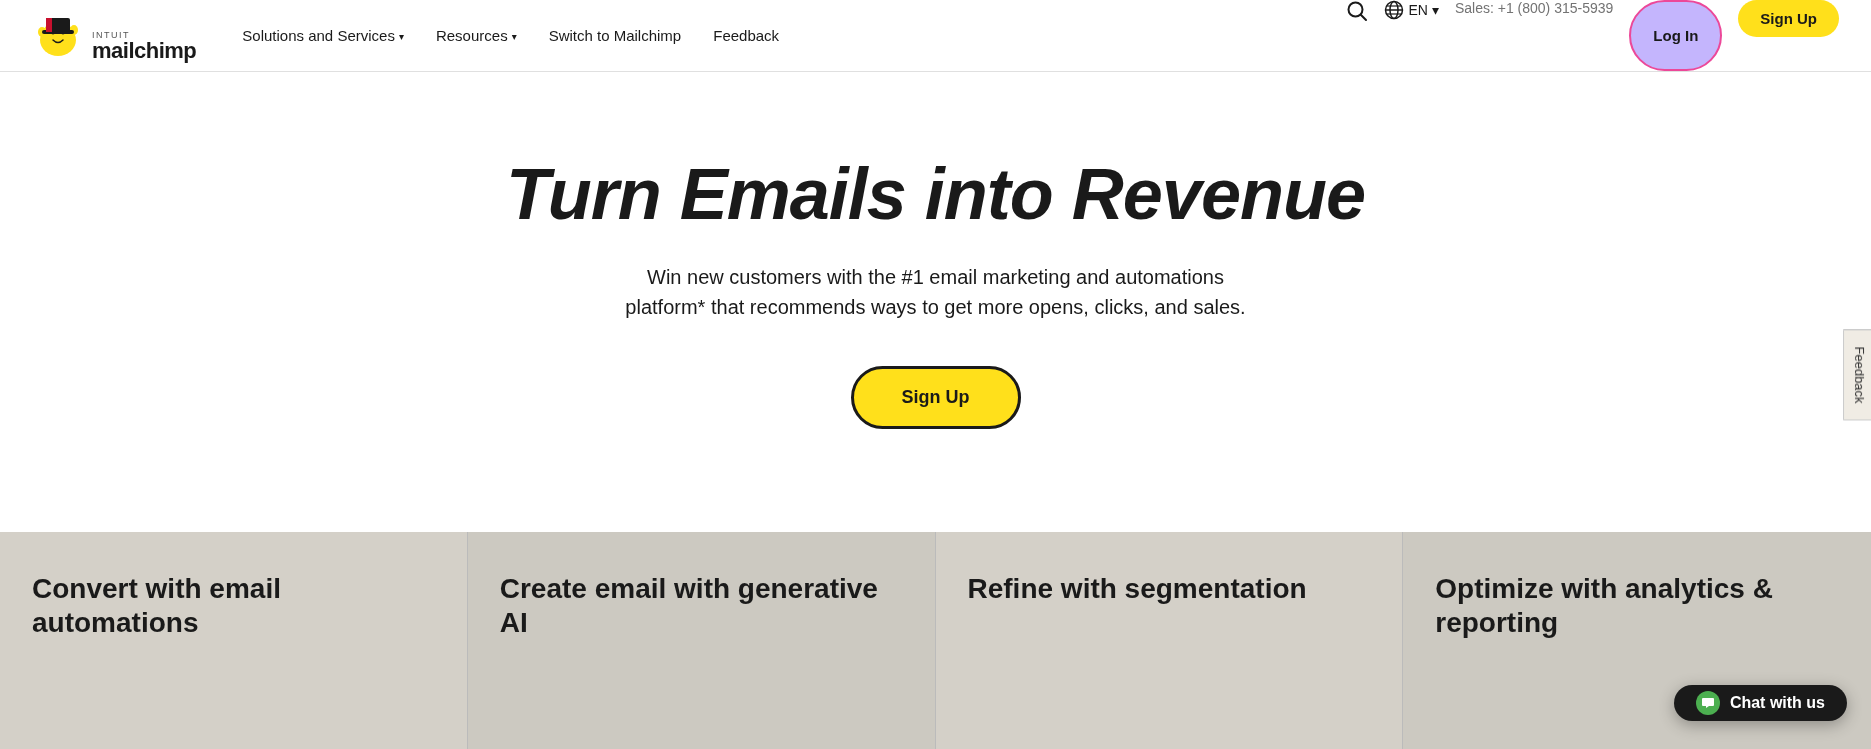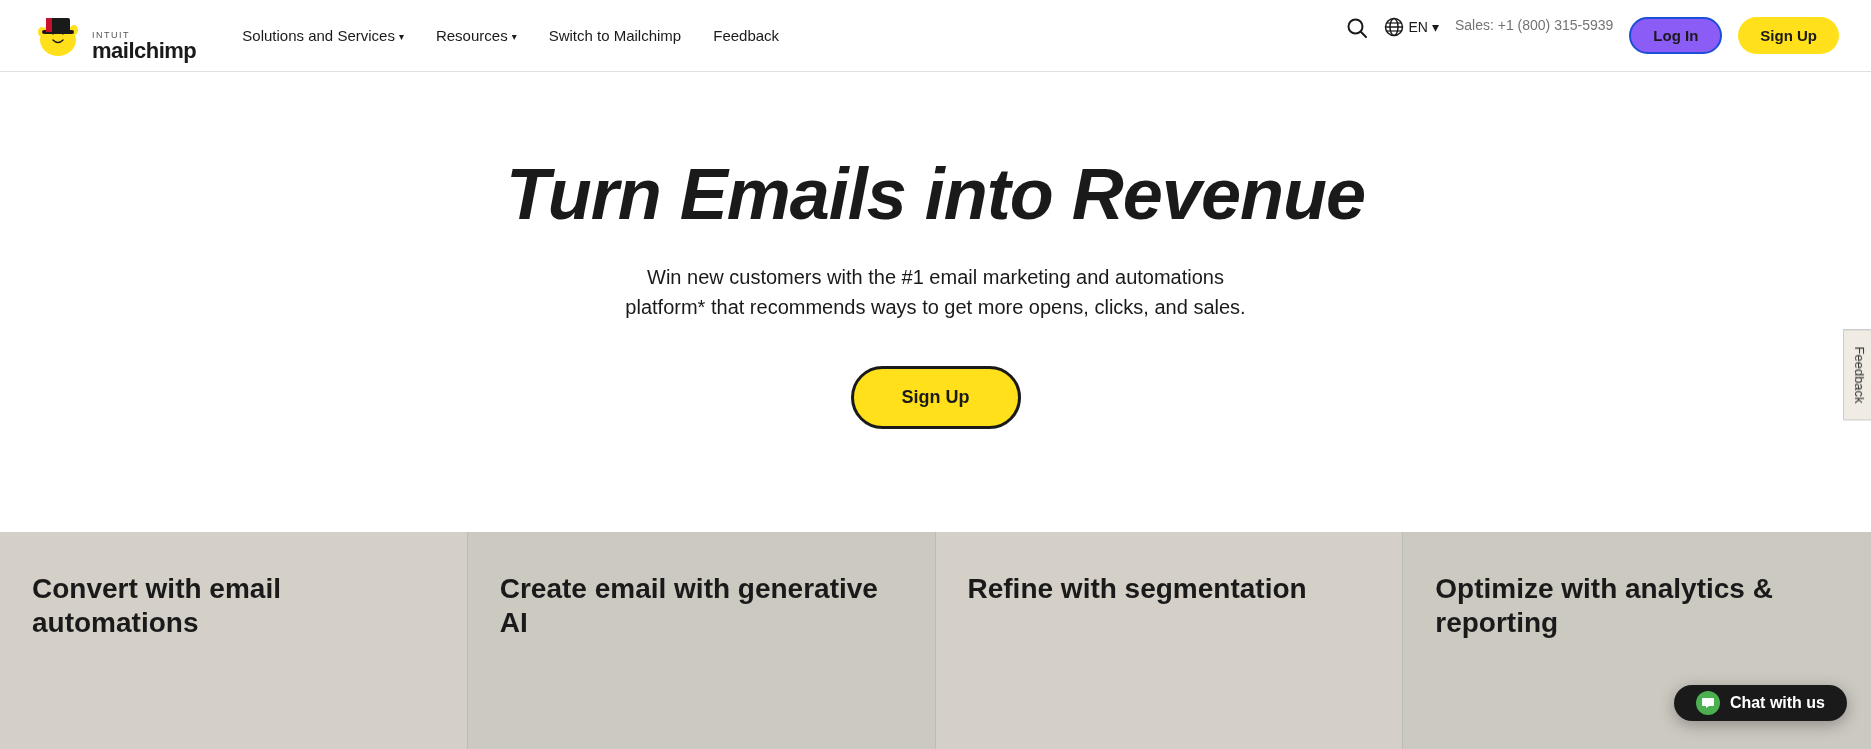--- a/index.html
+++ b/index.html
@@ -70,24 +70,24 @@
       color: #1a1a1a;
       cursor: pointer;
     }
     .nav-sales {
       font-size: 14px;
       color: #737373;
       font-weight: 500;
       white-space: nowrap;
     }
     .btn-login {
-      padding: 8px 22px;
-      border: 2px solid #1d4ed8;
+      padding: 25px 22px;
+      border: 2px solid #ec4899;
       border-radius: 50px;
-      background: #8b5cf6;
+      background: #c4b5fd;
       font-size: 15px;
       font-weight: 600;
       color: #1a1a1a;
       cursor: pointer;
     }
     .btn-signup-nav {
       padding: 10px 22px;
       border: none;
       border-radius: 50px;
       background: #ffe01b;

